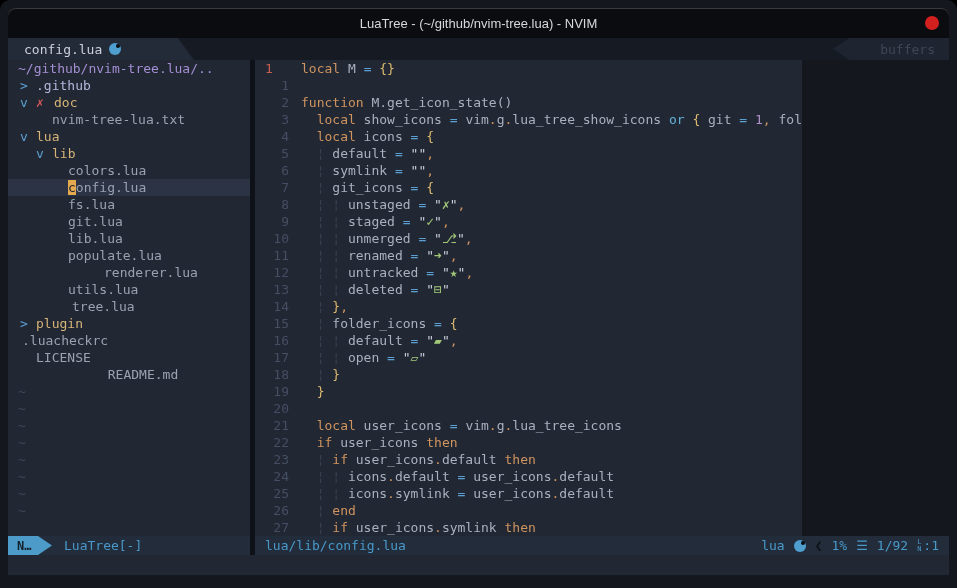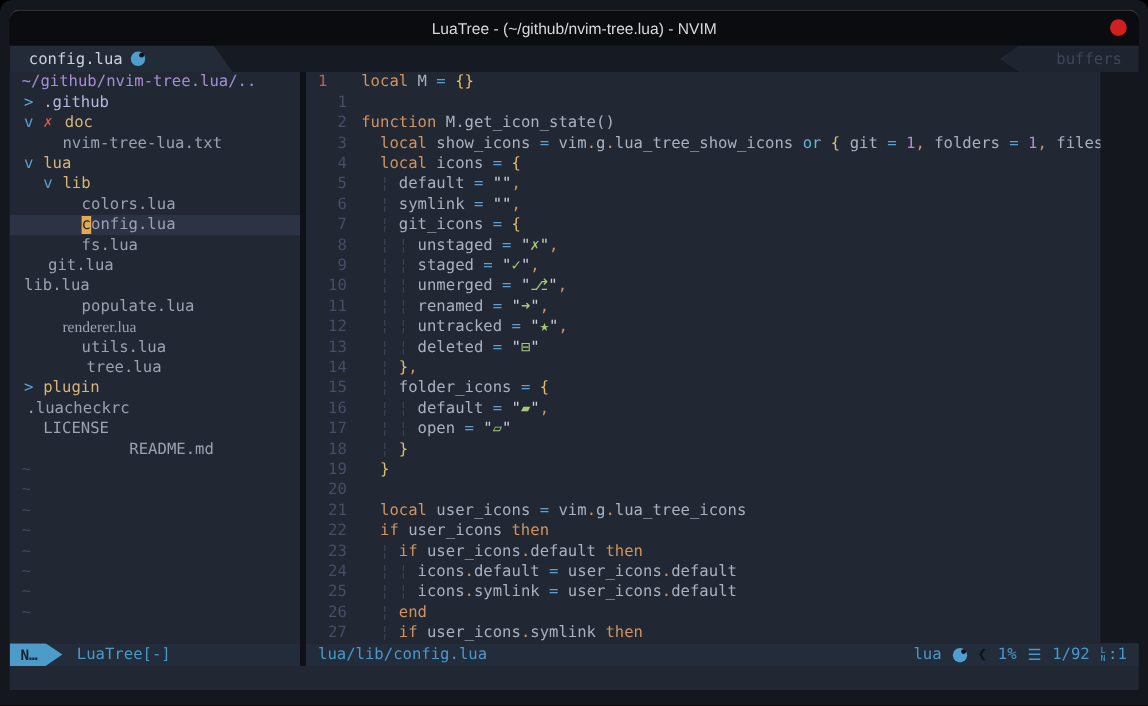--- a/index.html
+++ b/index.html
@@ -17,21 +17,21 @@
        clip-path:polygon(0 0,170px 0,186px 22px,0 22px);
        display:flex;align-items:center;gap:7px;padding-left:16px;box-sizing:border-box;
        font-size:13px;color:var(--tabfg);}
   .buffers{position:absolute;right:0;top:0;height:22px;width:116px;background:var(--bufbg);
        clip-path:polygon(0 11px,16px 0,116px 0,116px 22px,16px 22px);
        display:flex;align-items:center;justify-content:flex-end;padding-right:14px;box-sizing:border-box;
        font-size:13px;color:var(--buffg);}
   .moon{width:12px;height:12px;border-radius:50%;background:var(--moon);position:relative;display:inline-block;flex:0 0 auto;}
   .moon::after{content:"";position:absolute;width:4px;height:4px;border-radius:50%;background:var(--titlebar);top:1px;right:1px;}
   
-  .main{position:absolute;left:8px;top:60px;width:909px;height:476px;background:var(--editor);overflow:hidden;}
+  .main{position:absolute;left:8px;top:60px;width:794px;height:476px;background:var(--editor);overflow:hidden;}
   #tree{position:absolute;left:0;top:0;width:242px;height:476px;overflow:hidden;}
   .vsep{position:absolute;left:242px;top:0;width:5px;height:476px;background:var(--vsep);}
   #code{position:absolute;left:247px;top:0;width:694px;height:476px;overflow:hidden;}
   .t-row{height:17px;line-height:17px;font-size:13px;white-space:pre;display:flex;box-sizing:border-box;}
   .t-row.cl{background:var(--cursorline);}
   .t-arrow{color:var(--blue);width:16px;flex:0 0 auto;}
   .t-git{color:var(--gitred);width:18px;flex:0 0 auto;}
   .k-root{color:var(--root);}
   .k-dir{color:var(--dir);}
   .k-dotdir{color:var(--dotdir);}
@@ -92,24 +92,24 @@
     <div id="tree">
         <div class="t-row" style="padding-left: 10px;"><span class="t-name k-root">~/github/nvim-tree.lua/..</span></div>
         <div class="t-row" style="padding-left: 12px;"><span class="t-arrow">&gt;</span><span class="t-name k-dotdir">.github</span></div>
         <div class="t-row" style="padding-left: 12px;"><span class="t-arrow">v</span><span class="t-git">✗</span><span class="t-name k-dir">doc</span></div>
         <div class="t-row" style="padding-left: 44px;"><span class="t-name k-file">nvim-tree-lua.txt</span></div>
         <div class="t-row" style="padding-left: 12px;"><span class="t-arrow">v</span><span class="t-name k-dir">lua</span></div>
         <div class="t-row" style="padding-left: 28px;"><span class="t-arrow">v</span><span class="t-name k-dir">lib</span></div>
         <div class="t-row" style="padding-left: 60px; align-items: flex-end;"><span class="t-name k-file">colors.lua</span></div>
         <div class="t-row cl" style="padding-left: 60px;"><span class="t-name k-file"><span class="block-cursor">c</span>onfig.lua</span></div>
         <div class="t-row" style="padding-left: 60px;"><span class="t-name k-file">fs.lua</span></div>
-        <div class="t-row" style="padding-left: 32px;"><span class="t-name k-file">git.lua</span></div>
-        <div class="t-row" style=" margin-left: 12px;"><span class="t-name k-file">lib.lua</span></div>
+        <div class="t-row" style="padding-left: 60px;"><span class="t-name k-file">git.lua</span></div>
+        <div class="t-row" style="padding-left: 60px;"><span class="t-name k-file">lib.lua</span></div>
         <div class="t-row" style="padding-left: 60px; align-items: center;"><span class="t-name k-file">populate.lua</span></div>
-        <div class="t-row" style="padding-left: 44px; font-family: Liberation Serif, serif;"><span class="t-name k-file">renderer.lua</span></div>
+        <div class="t-row" style="padding-left: 96px;"><span class="t-name k-file">renderer.lua</span></div>
         <div class="t-row" style="padding-left: 60px;"><span class="t-name k-file">utils.lua</span></div>
         <div class="t-row" style="padding-left: 64px;"><span class="t-name k-file">tree.lua</span></div>
         <div class="t-row" style="padding-left: 12px;"><span class="t-arrow">&gt;</span><span class="t-name k-dir">plugin</span></div>
         <div class="t-row" style="padding-left: 14px;"><span class="t-name k-file">.luacheckrc</span></div>
         <div class="t-row" style="padding-left: 28px;"><span class="t-name k-file">LICENSE</span></div>
         <div class="t-row" style="padding-left: 28px; justify-content: center;"><span class="t-name k-file">README.md</span></div>
         <div class="t-row" style="padding-left: 10px;"><span class="t-name k-tilde">~</span></div>
         <div class="t-row" style="padding-left: 10px;"><span class="t-name k-tilde">~</span></div>
         <div class="t-row" style="padding-left: 10px;"><span class="t-name k-tilde">~</span></div>
         <div class="t-row" style="padding-left: 10px;"><span class="t-name k-tilde">~</span></div>

